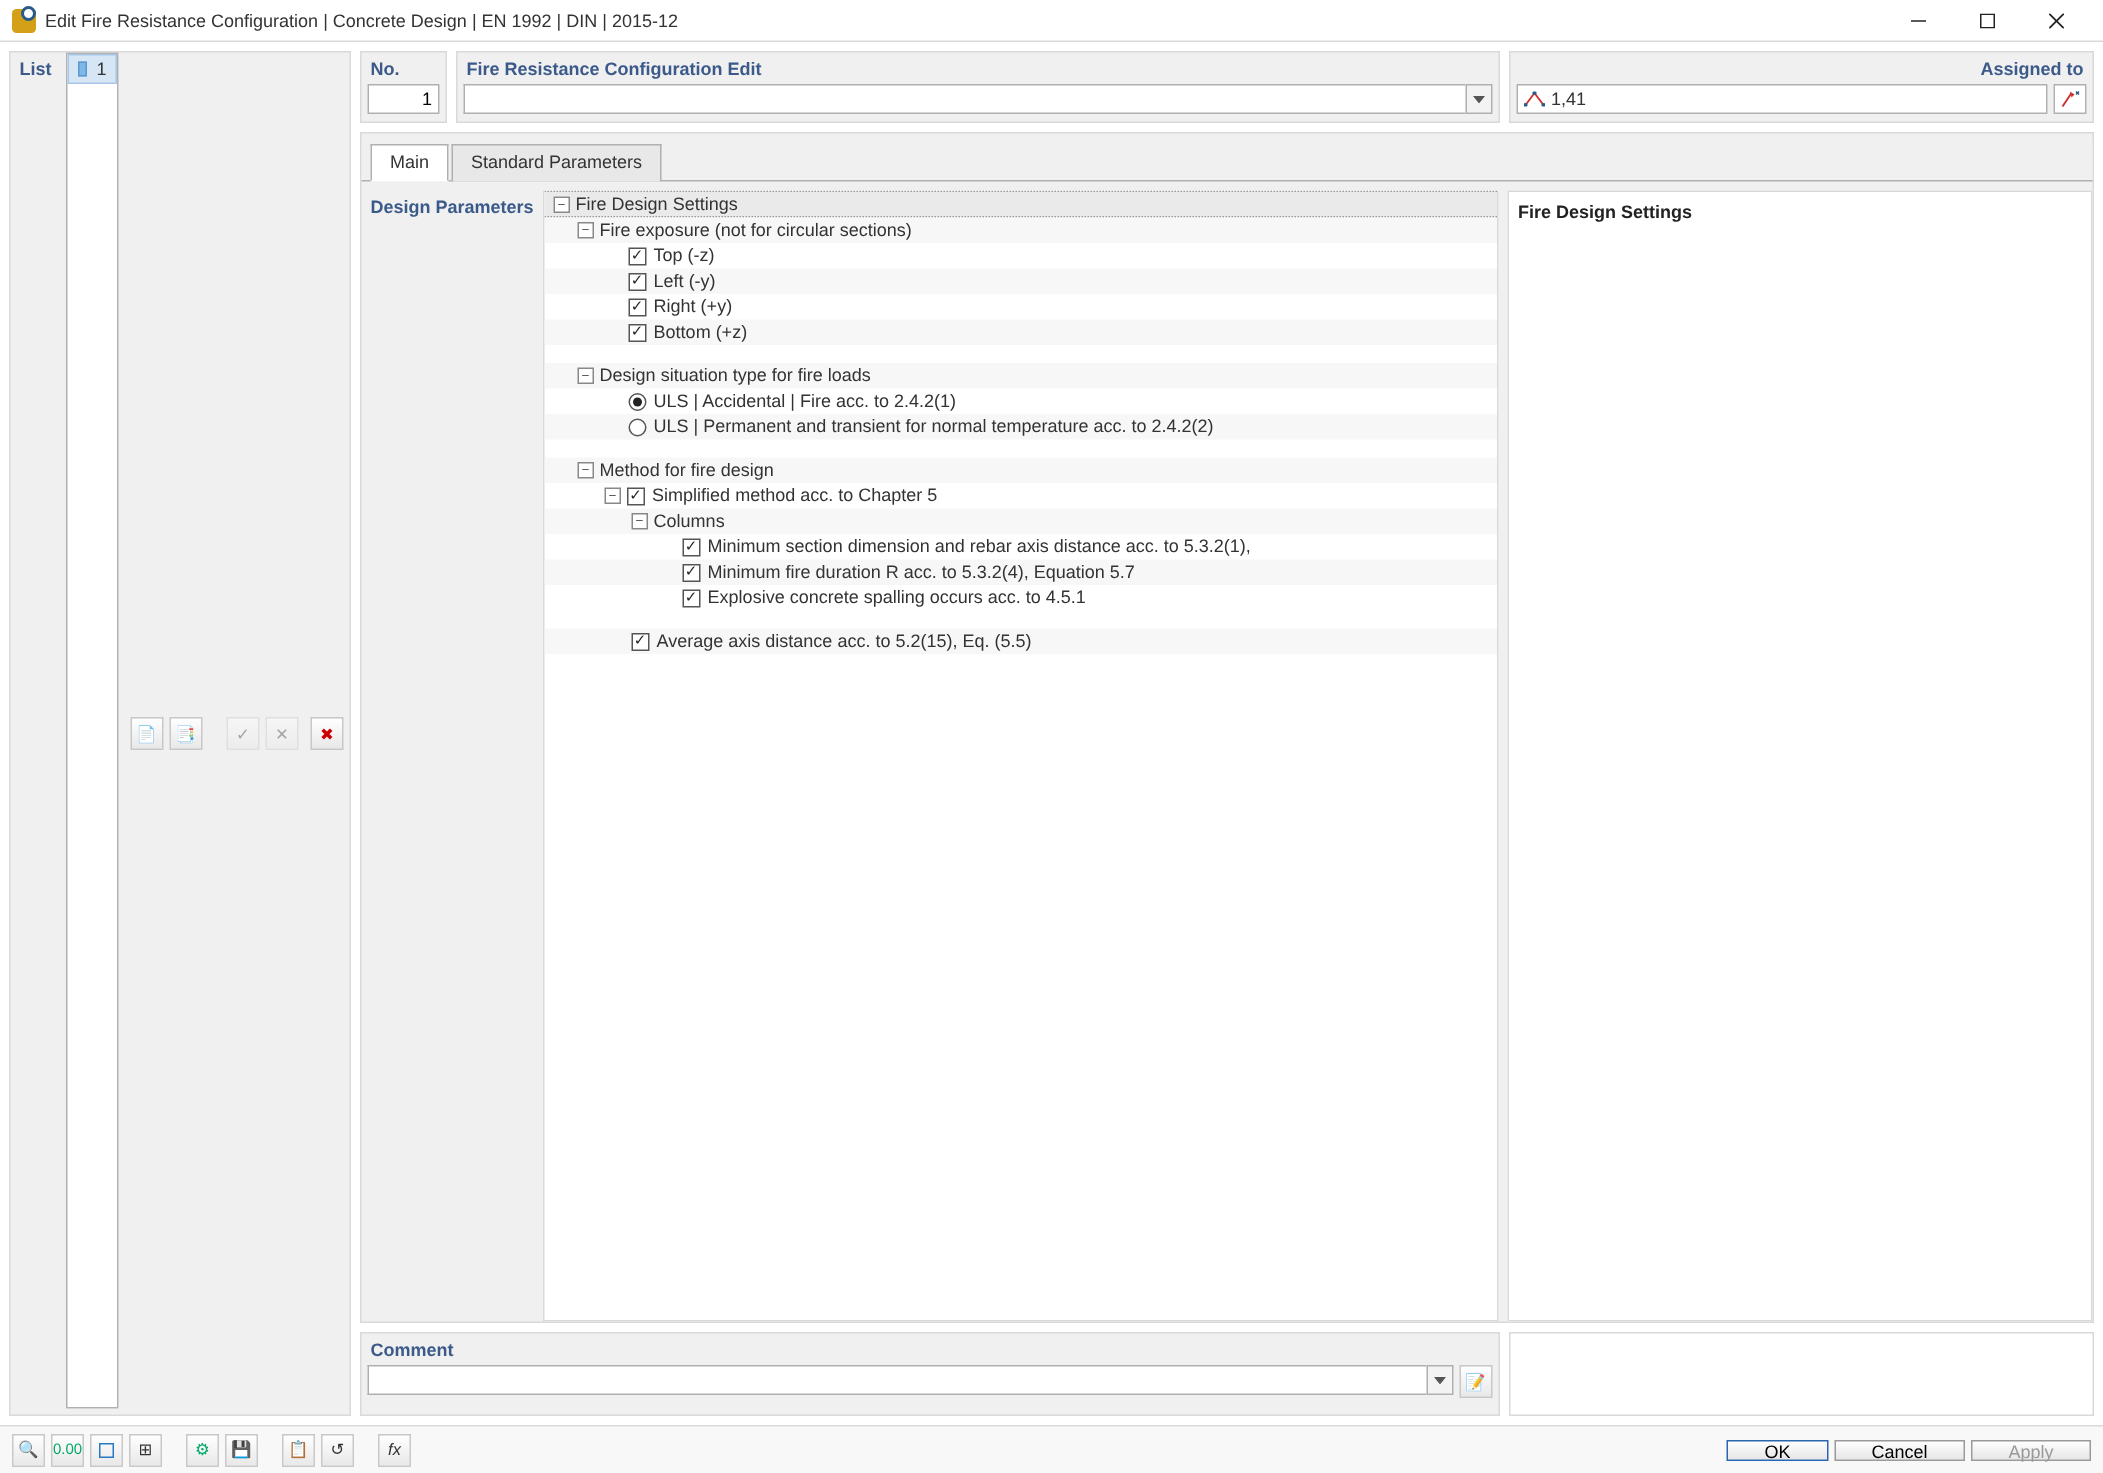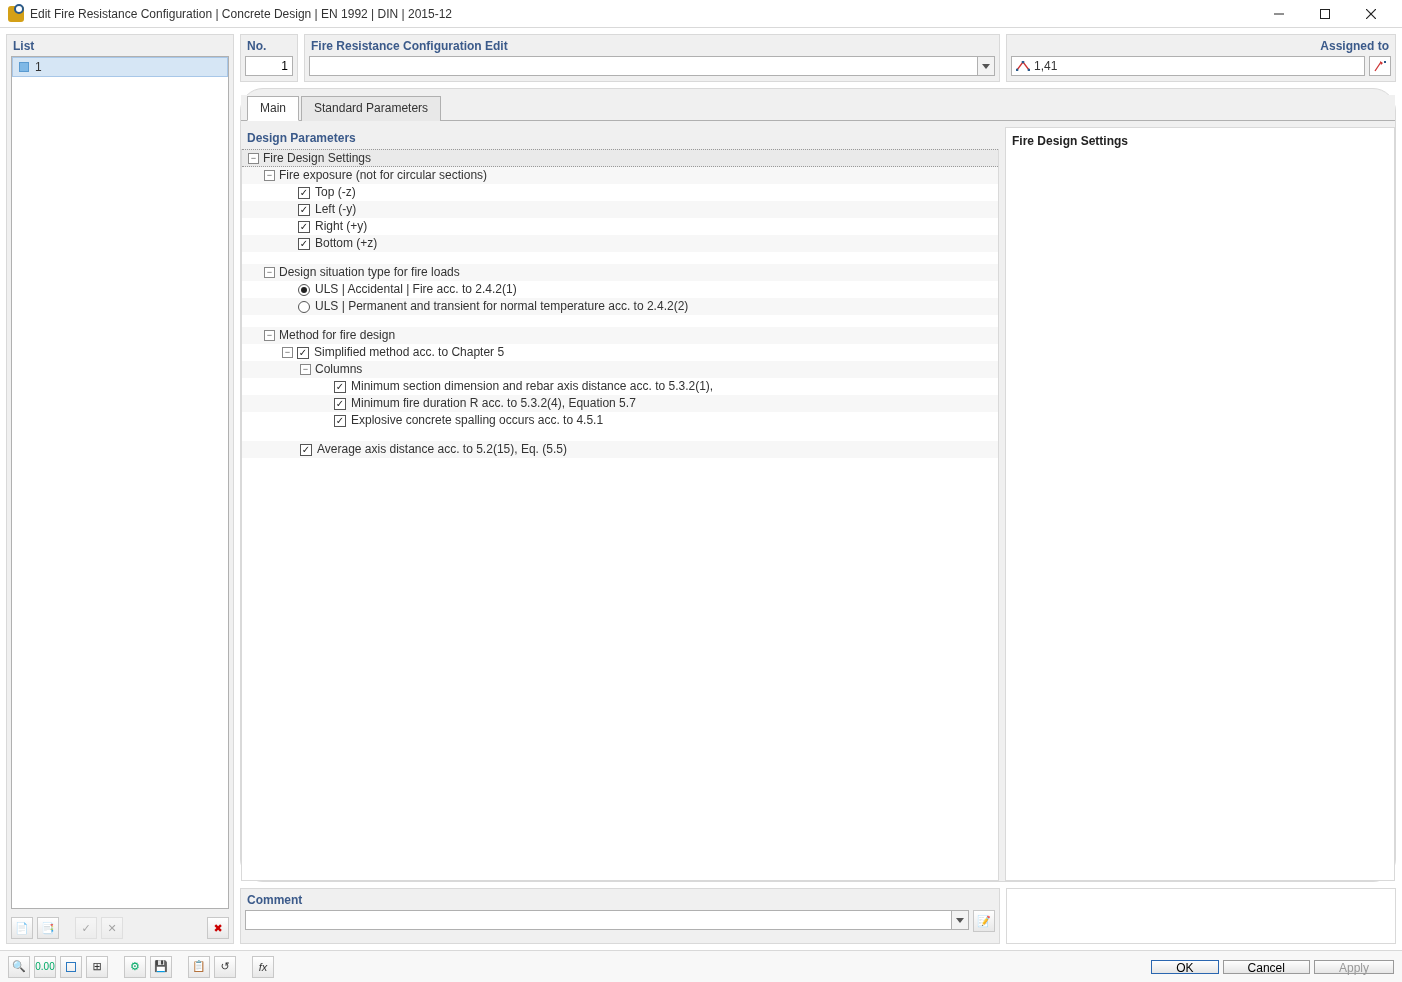--- a/index.html
+++ b/index.html
@@ -48,21 +48,21 @@
     height: calc(100% - 28px - 32px);
     padding: 6px;
     background: #fff;
     display: flex;
     gap: 6px;
   }
   .panel {
     background: #f0f0f0;
     border: 1px solid #d9d9d9;
     display: flex;
-    flex-direction: column;
+    flex-direction: row;
   }
   .panel-left { width: 228px; }
 
   .section-label {
     color: #3b5a8a;
     font-weight: 600;
     padding: 4px 6px 3px 6px;
   }
 
   
@@ -426,29 +426,29 @@
               <line x1="2" y1="12" x2="8" y2="3" stroke="#c33" stroke-width="1.3"></line>
               <polygon points="7,2 10,4 8,6" fill="#c33"></polygon>
               <line x1="11" y1="2" x2="13" y2="4" stroke="#2a5a8a" stroke-width="1"></line>
               <line x1="13" y1="2" x2="11" y2="4" stroke="#2a5a8a" stroke-width="1"></line>
             </svg>
           </div>
         </div>
       </div>
     </div>
 
-    <div class="panel" style="flex:1;min-height:0;margin-top:6px;display:flex;flex-direction:column;border-radius:23px;">
+    <div class="panel" style="flex:1;min-height:0;margin-top:6px;display:flex;flex-direction:column;">
       <div class="tabbar">
         <div class="tab active">Main</div>
         <div class="tab">Standard Parameters</div>
       </div>
 
       <div class="main-and-right">
 
-        <div style="flex:1;display:flex;flex-direction:column;min-width:0">
+        <div style="flex:1;display:flex;flex-direction:row;min-width:0">
           <div class="sect-hdr">Design Parameters</div>
           <div class="tree-area">
 
             <div class="tree-row sel">
               <span class="pad" style="width:6px"></span>
               <span class="exp">−</span>
               <span>Fire Design Settings</span>
             </div>
 
 

